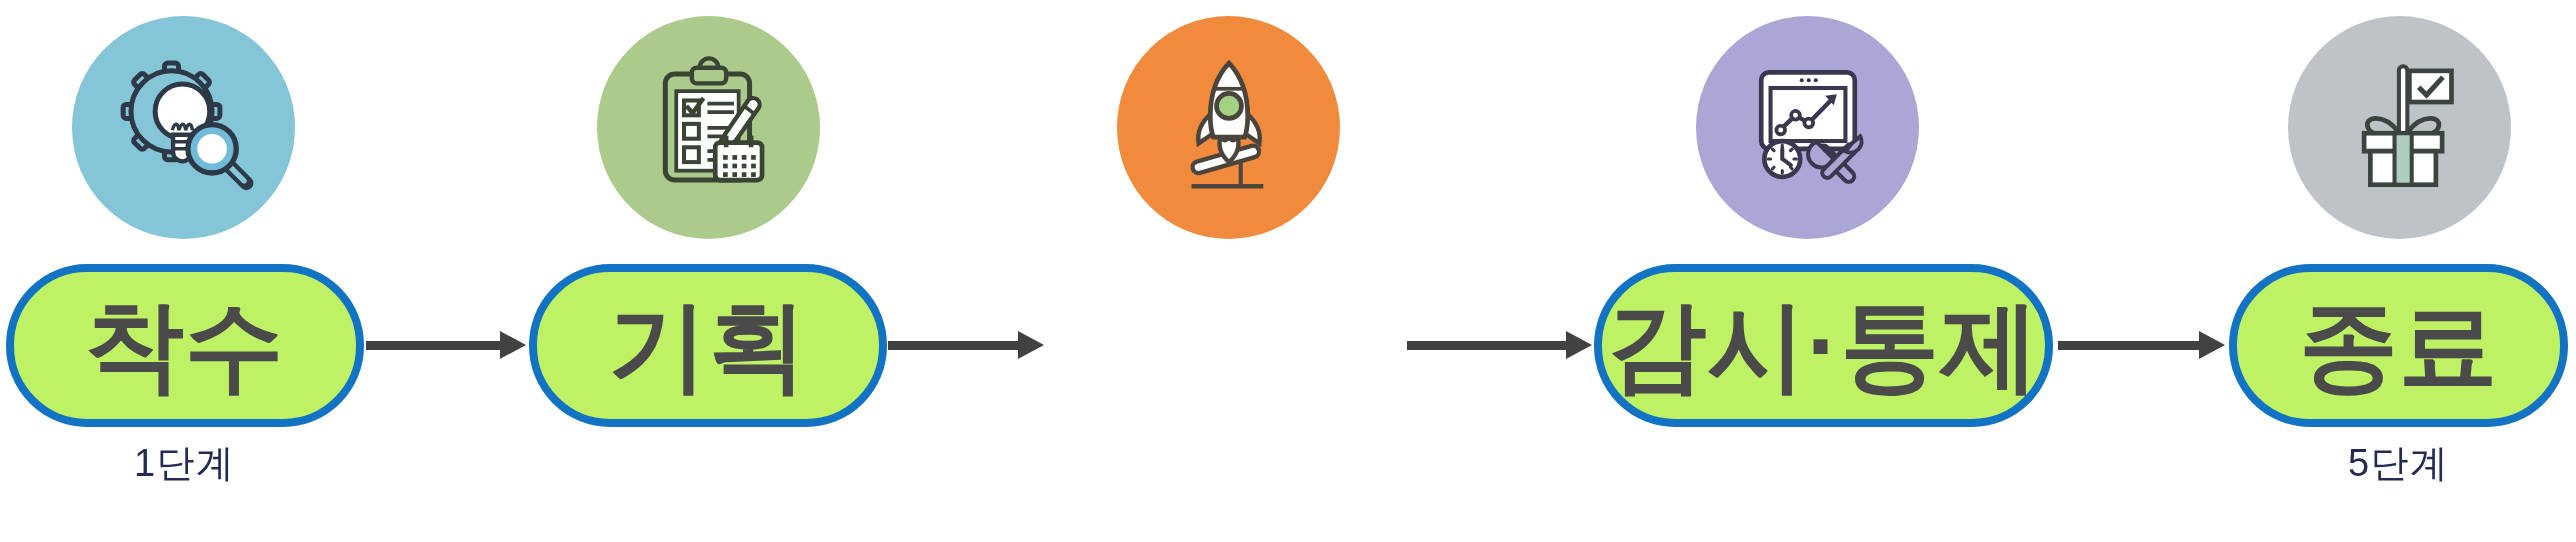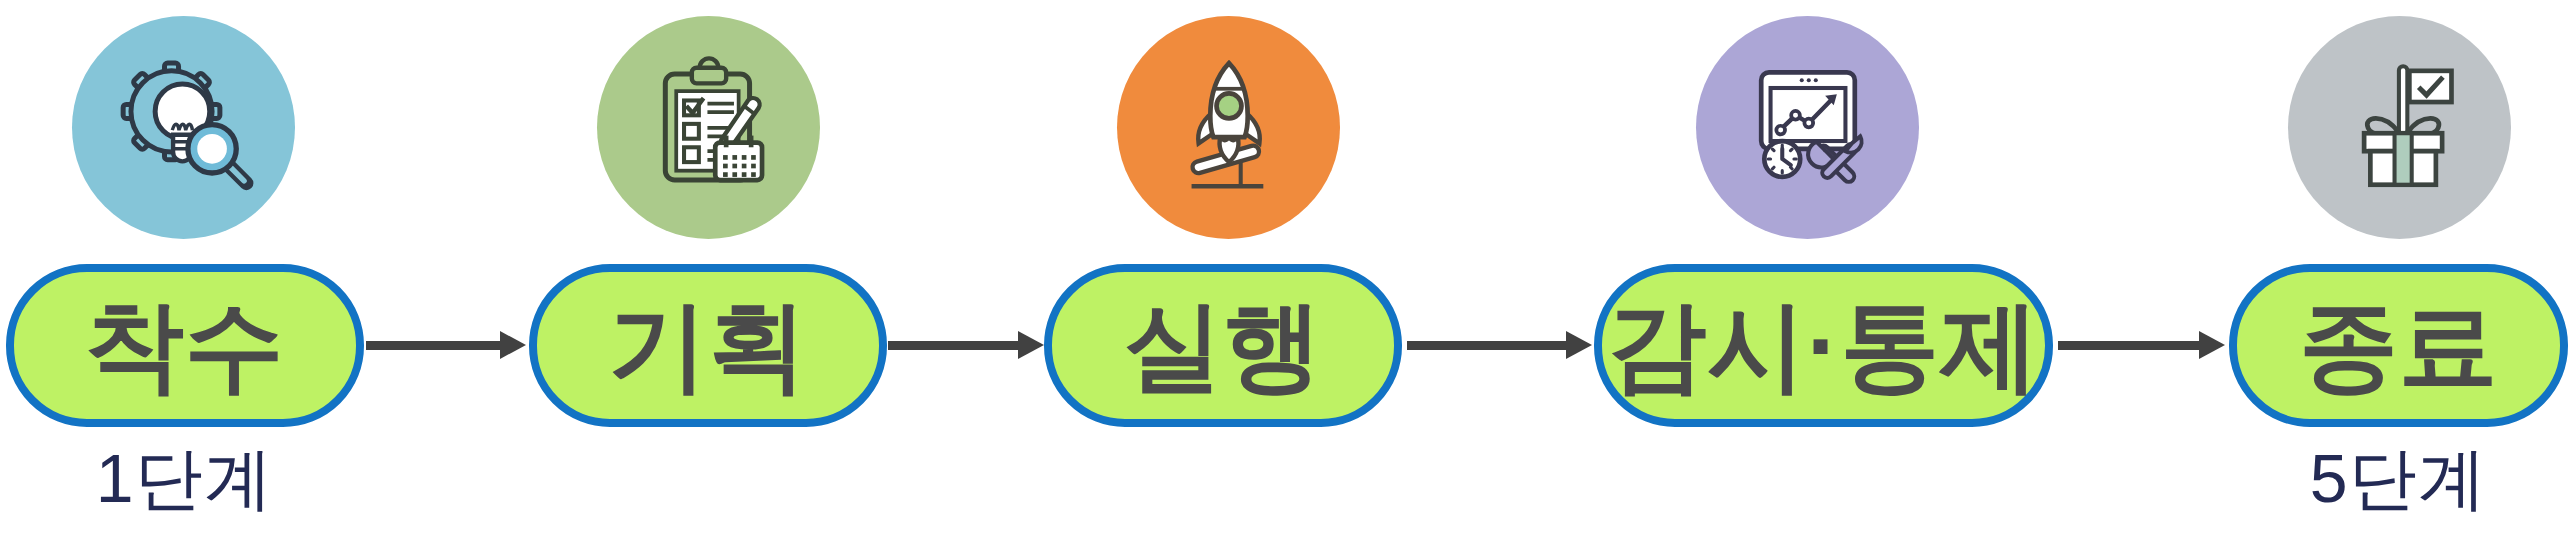--- a/index.html
+++ b/index.html
@@ -15,21 +15,21 @@
   .pill {
     position:absolute; top:264px; height:163px; box-sizing:border-box;
     background:#bef264; border:8.8px solid #1273C4; border-radius:81px;
     display:flex; align-items:center; justify-content:center;
   }
   .pill-text {
     font-size:99px; font-weight:700; color:#4A4A4A; letter-spacing:0.6px;
     white-space:nowrap; line-height:1;
   }
   .step-label {
-    position:absolute; top:444px; font-size:68px; color:#232A54;
+    position:absolute; top:444px; font-size:38px; color:#232A54;
     text-align:center; line-height:1; letter-spacing:1.3px;
   }
   .arrow { position:absolute; top:331px; height:29px; }
   .arrow .shaft { position:absolute; left:0; right:21px; top:10px; height:8.8px; background:#414141; }
   .arrow .head {
     position:absolute; right:0; top:0; width:0; height:0;
     border-top:14.4px solid transparent; border-bottom:14.4px solid transparent;
     border-left:26px solid #414141;
   }
   
@@ -151,23 +151,20 @@
         <rect x="26" y="67" width="44" height="7.5" rx="3.75" transform="rotate(-16 48 71)" fill="#ffffff" stroke="#4A443C" stroke-width="2.8"></rect>
         <path d="M44.5,56 c-2,8 1.5,13 5.5,16.5 c4,-3.5 7.5,-8.5 5.5,-16.5 c-1.8,3.2 -3.8,3.2 -5.5,0.5 c-1.7,2.7 -3.7,2.7 -5.5,-0.5 z" fill="#ffffff" stroke="#4A443C" stroke-width="2.8"></path>
         <path d="M39,41 C32,47 29.5,54 30.5,60.5 L40,54 z" fill="#ffffff" stroke="#4A443C" stroke-width="2.8"></path>
         <path d="M61,41 C68,47 70.5,54 69.5,60.5 L60,54 z" fill="#ffffff" stroke="#4A443C" stroke-width="2.8"></path>
         <path d="M50,9 C59,18.5 62,30 62,43 C62,49.5 61,54 60,56.5 L40,56.5 C39,54 38,49.5 38,43 C38,30 41,18.5 50,9 z" fill="#ffffff" stroke="#4A443C" stroke-width="3"></path>
         <path d="M41,25.5 h18" fill="none" stroke="#4A443C" stroke-width="2.4"></path>
         <circle cx="50" cy="36.5" r="8" fill="#A5D183" stroke="#4A443C" stroke-width="3"></circle>
       </svg>
     </span>
   </div>
-  <div class="pill p3" style="border-color: rgb(18, 115, 196);">
-    <span class="pill-text" style="color: rgb(74, 74, 74);">실행</span>
-  </div>
 
   <div class="arrow a3">
     <div class="shaft" style="background-color: rgb(65, 65, 65);"></div>
     <div class="head" style="border-left-color: rgb(65, 65, 65);"></div>
   </div>
 
   <div class="circle c4" style="background-color: rgb(172, 166, 214);">
     <span>
       <svg viewBox="0 0 100 100">
         <rect x="20" y="15" width="60" height="49" rx="5" fill="#ffffff" stroke="#39384F" stroke-width="3"></rect>

